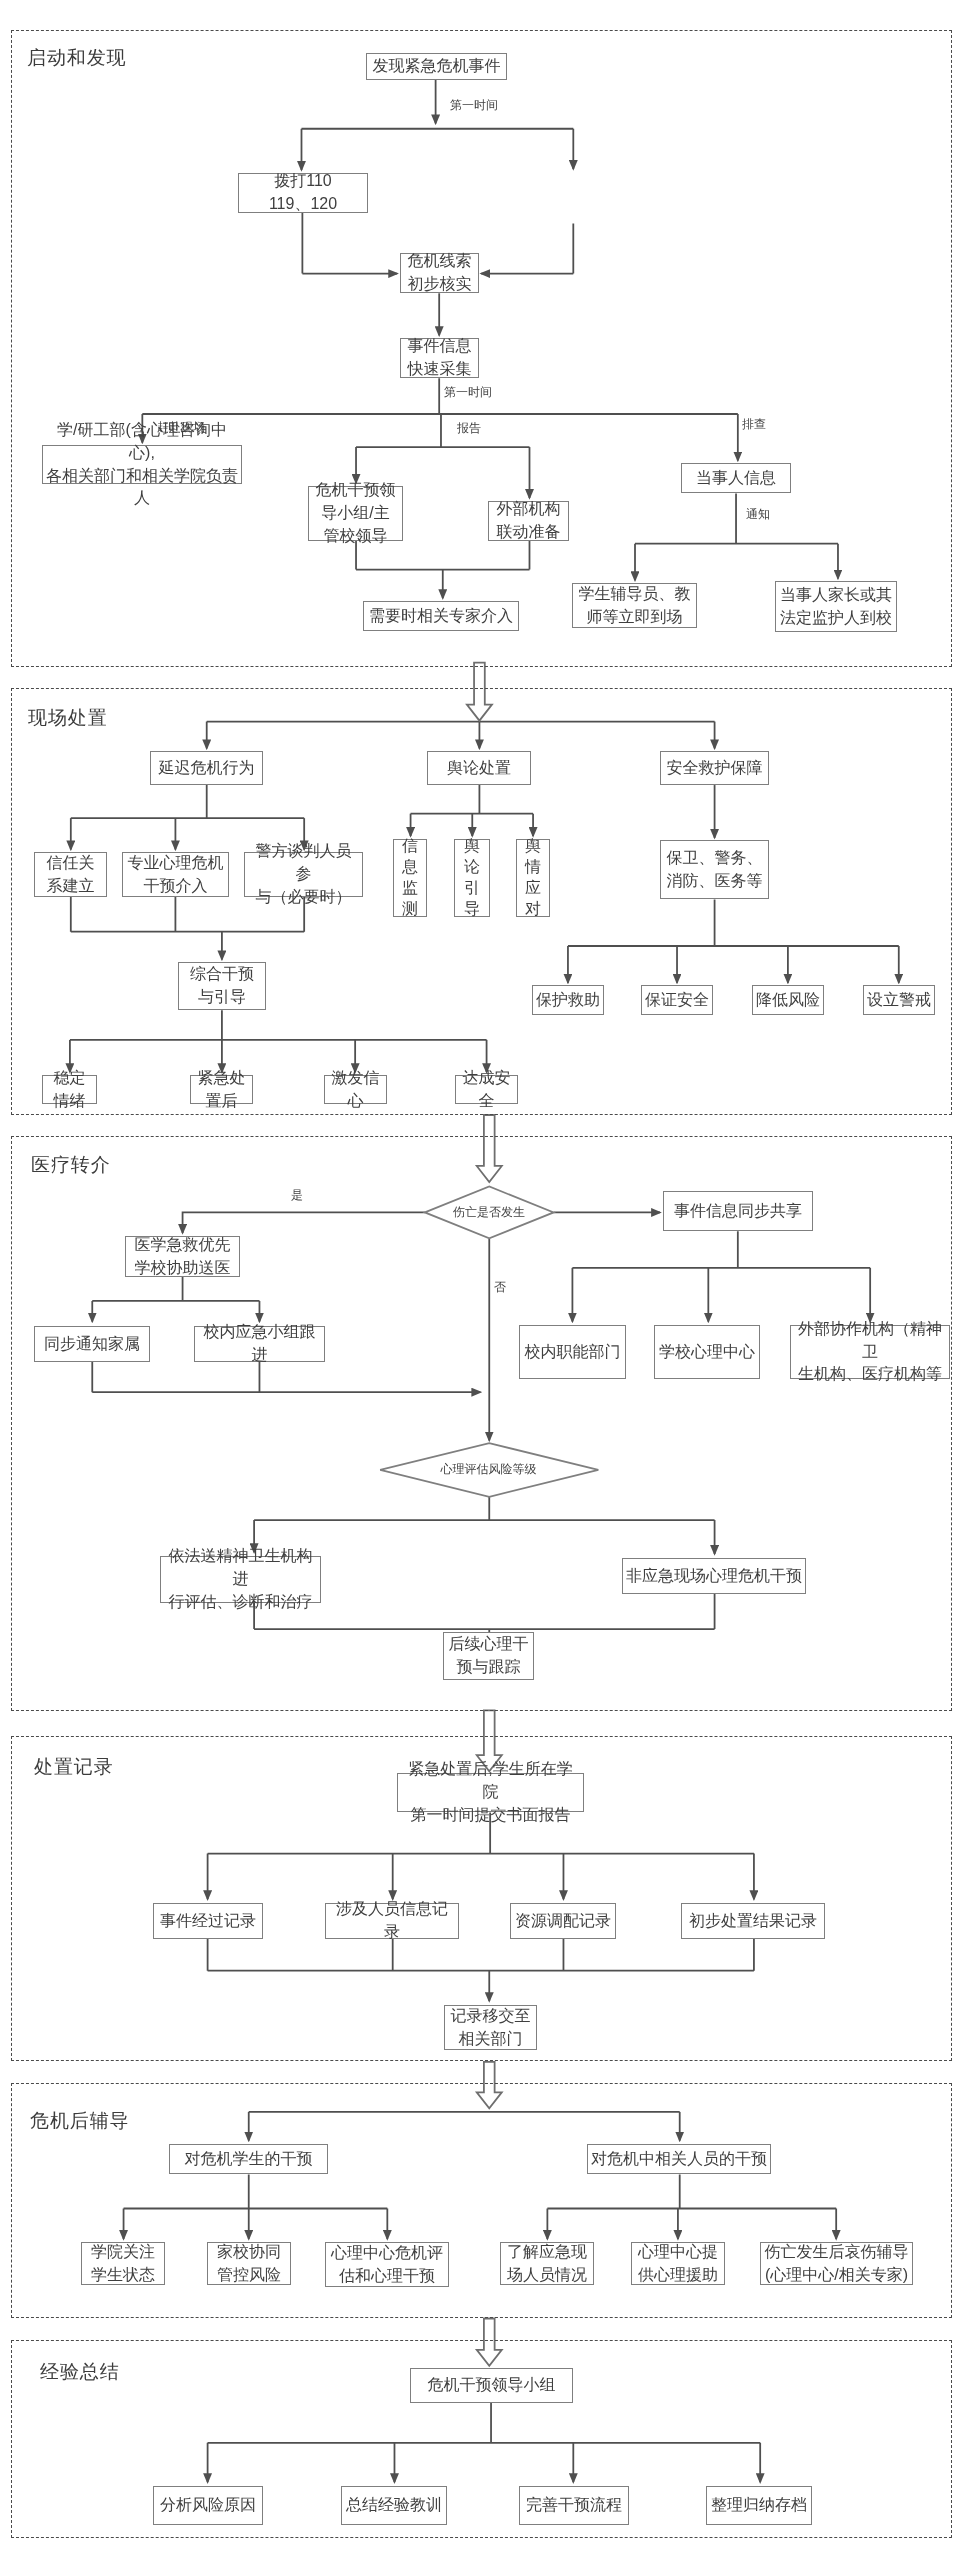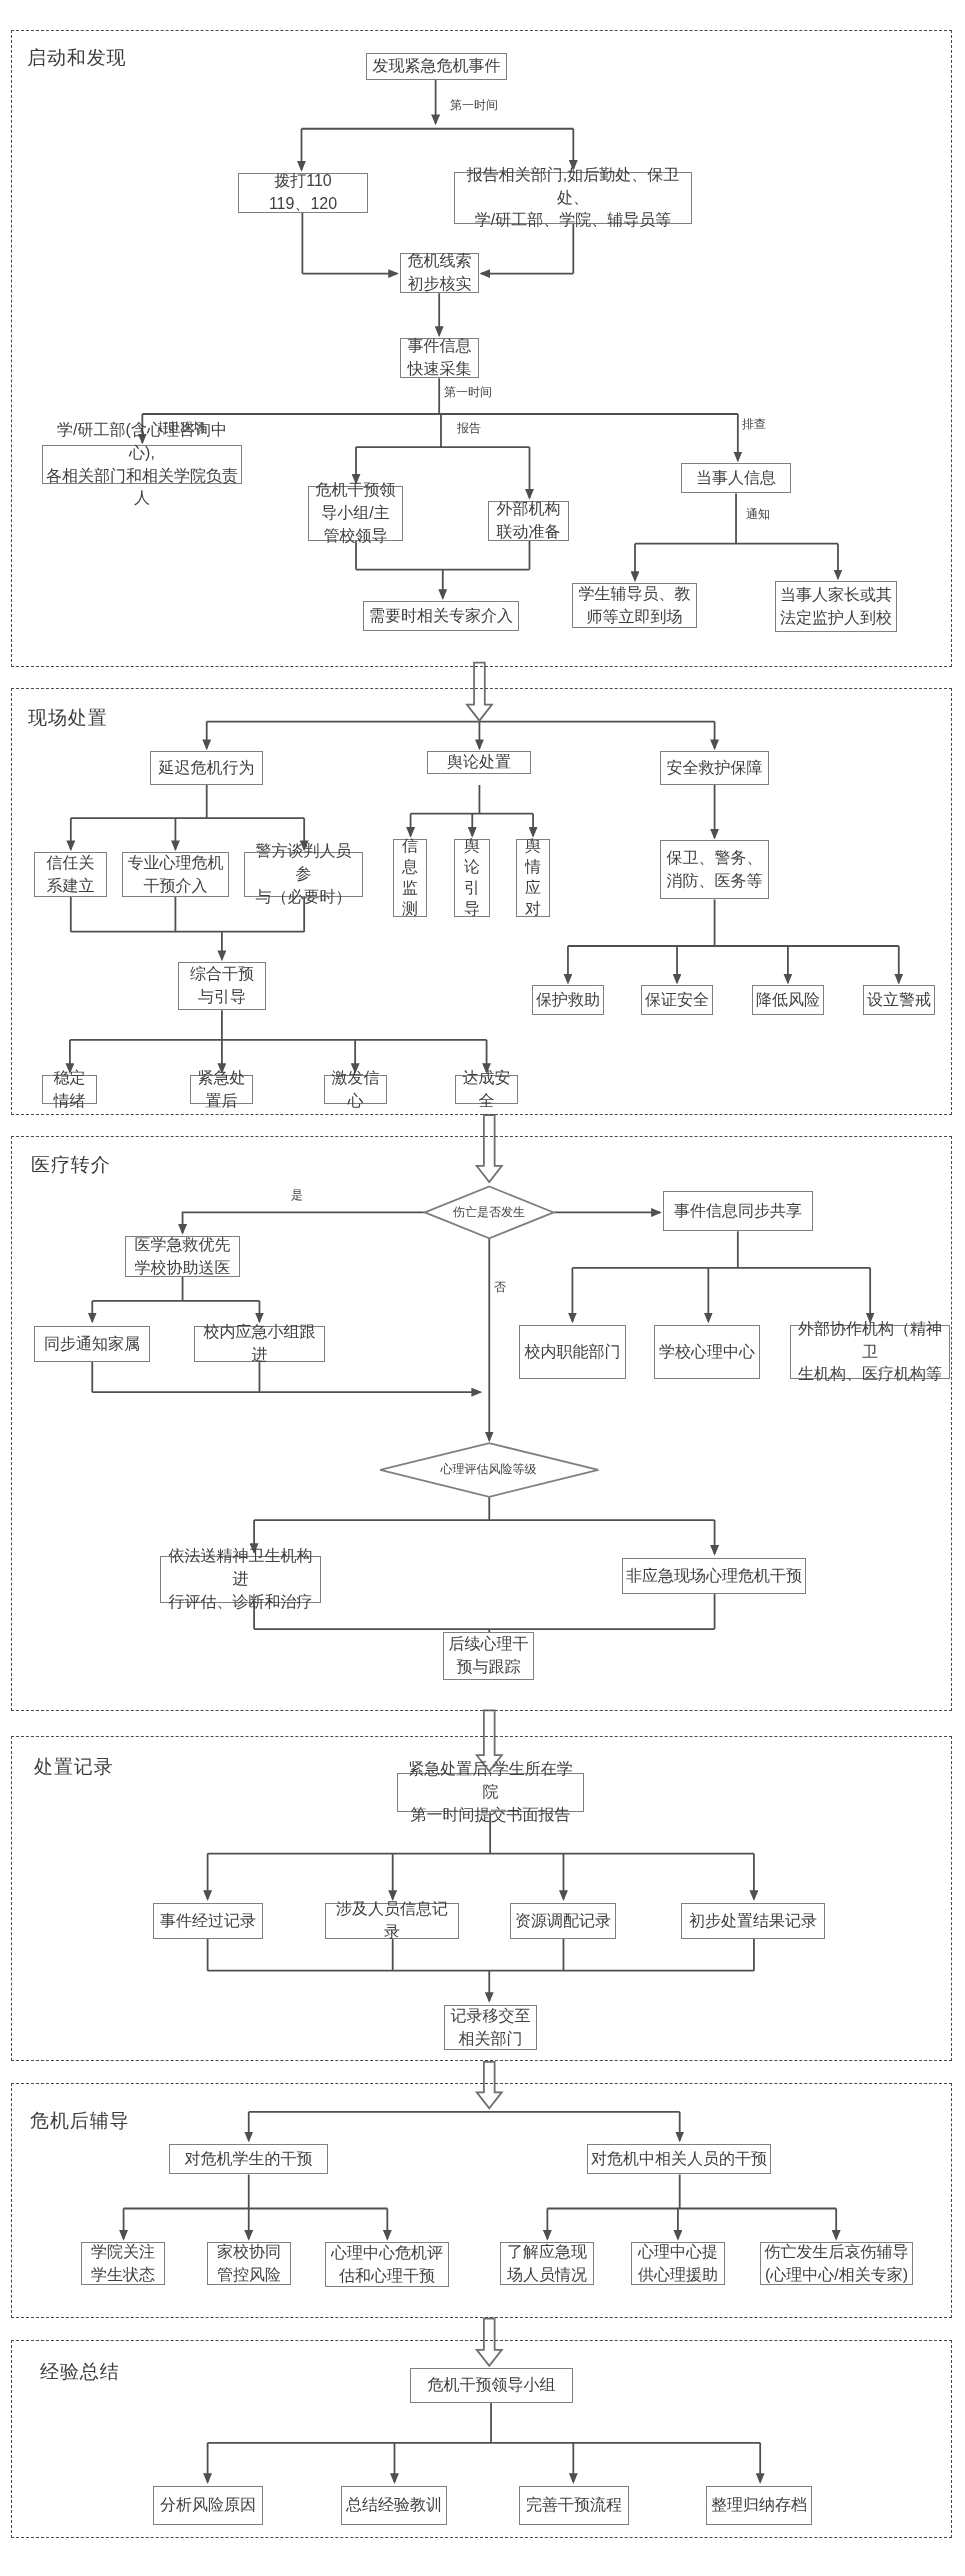--- a/index.html
+++ b/index.html
@@ -130,42 +130,40 @@
   <span class="elabel" style="left:157px;top:419px">赶赴现场</span>
   <span class="elabel" style="left:457px;top:420px">报告</span>
   <span class="elabel" style="left:742px;top:416px">排查</span>
   <span class="elabel" style="left:746px;top:506px">通知</span>
   <span class="elabel" style="left:291px;top:1187px">是</span>
   <span class="elabel" style="left:494px;top:1279px">否</span>
 
   <div class="node" style="left:366px;top:53px;width:141px;height:27px">发现紧急危机事件</div>
   <div class="node" style="left:238px;top:173px;width:130px;height:40px">拨打110
 119、120</div>
-  <div class="node" style="left:454px;top:172px;width:238px;height:52px">报告相关部门,如后勤处、保卫处、
-学/研工部、学院、辅导员等</div>
   <div class="node" style="left:400px;top:253px;width:79px;height:40px">危机线索
 初步核实</div>
   <div class="node" style="left:400px;top:338px;width:79px;height:40px">事件信息
 快速采集</div>
   <div class="node" style="left:42px;top:445px;width:200px;height:39px">学/研工部(含心理咨询中心),
 各相关部门和相关学院负责人</div>
   <div class="node" style="left:308px;top:486px;width:95px;height:55px">危机干预领
 导小组/主
 管校领导</div>
   <div class="node" style="left:488px;top:501px;width:81px;height:40px">外部机构
 联动准备</div>
   <div class="node" style="left:681px;top:463px;width:110px;height:30px">当事人信息</div>
   <div class="node" style="left:363px;top:601px;width:156px;height:30px">需要时相关专家介入</div>
   <div class="node" style="left:572px;top:583px;width:125px;height:45px">学生辅导员、教
 师等立即到场</div>
   <div class="node" style="left:775px;top:581px;width:122px;height:51px">当事人家长或其
 法定监护人到校</div>
 
   <div class="node" style="left:150px;top:751px;width:113px;height:34px">延迟危机行为</div>
-  <div class="node" style="left:427px;top:751px;width:104px;height:23px">舆论处置</div>
+  <div class="node" style="left:427px;top:751px;width:104px;height:34px">舆论处置</div>
   <div class="node" style="left:660px;top:751px;width:109px;height:34px">安全救护保障</div>
   <div class="node" style="left:34px;top:852px;width:73px;height:45px">信任关
 系建立</div>
   <div class="node" style="left:122px;top:852px;width:107px;height:45px">专业心理危机
 干预介入</div>
   <div class="node" style="left:244px;top:852px;width:119px;height:45px">警方谈判人员参
 与（必要时）</div>
   <div class="node vbox" style="left:393px;top:839px;width:34px;height:78px">信
 息
 监

